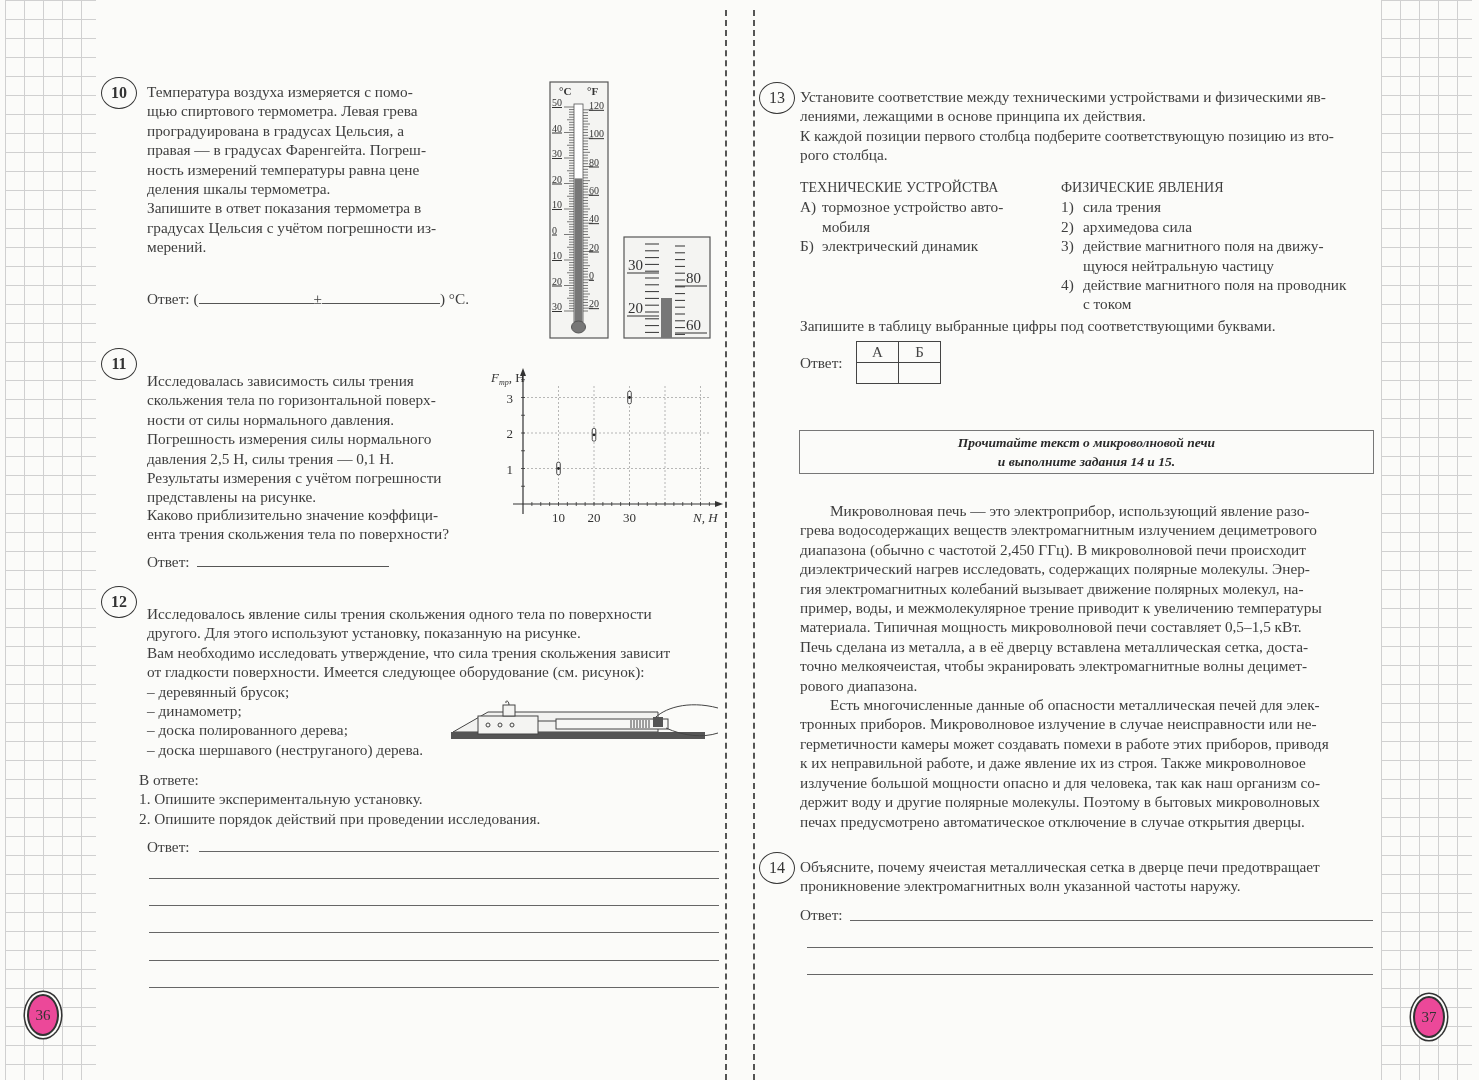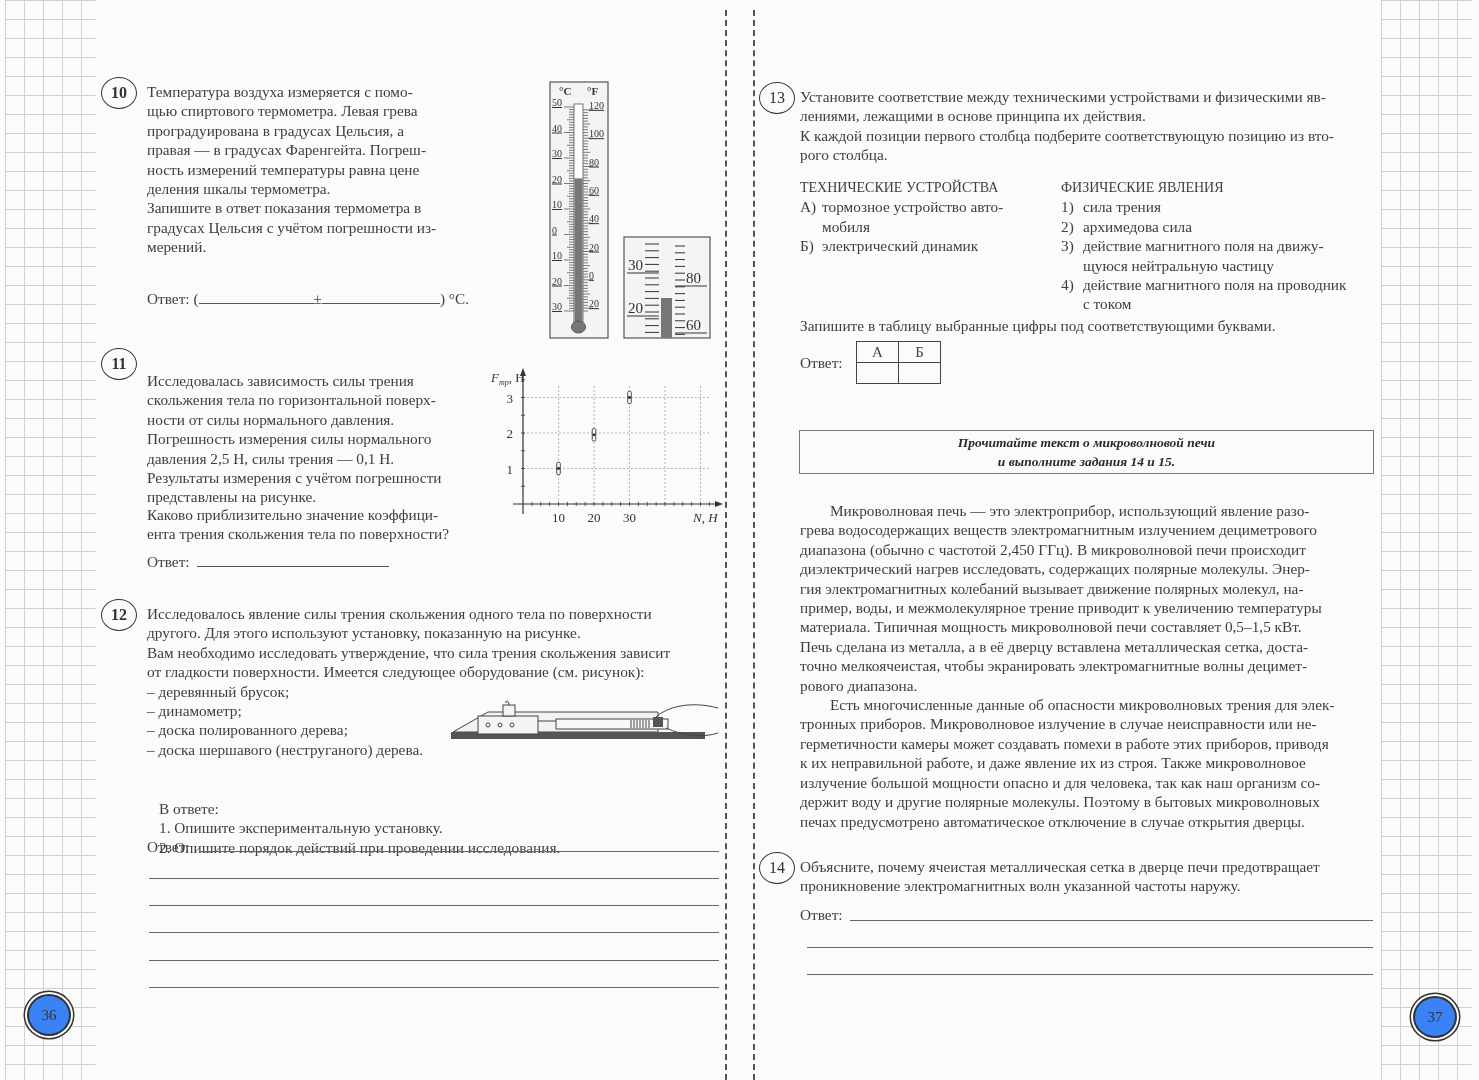--- a/index.html
+++ b/index.html
@@ -25,24 +25,24 @@
     font-family: "Liberation Serif", serif; font-size: 16px; font-weight: bold; color: #333; background: #fbfbf9;
   }
   .qnum.light { font-weight: normal; }
   .text { position: absolute; font-family: "Liberation Serif", serif; font-size: 15.3px; line-height: 19.4px; color: #3e3e3e; }
   .justify { text-align: justify; text-align-last: left; }
   .text p { margin: 0; }
   .answer-line { display: inline-block; border-bottom: 1px solid #555; height: 14px; vertical-align: baseline; }
   .hr-line { position: absolute; border-top: 1px solid #666; height: 0; }
 
   .page-num {
-    position: absolute; width: 44px; height: 42px; border-radius: 50%;
+    position: absolute; width: 32px; height: 42px; border-radius: 50%;
     border: 2px solid #333; box-shadow: 0 0 0 2px #fbfbf9, 0 0 0 3.5px #333;
     display: flex; align-items: center; justify-content: center;
-    font-family: "Liberation Serif", serif; font-size: 15px; color: #333; background: #3b82f6;
+    font-family: "Liberation Serif", serif; font-size: 15px; color: #333; background: #ec4899;
   }
   .matching-table { position: absolute; border-collapse: collapse; font-family: "Liberation Serif", serif; font-size: 15px; }
   .matching-table td { border: 1px solid #444; width: 42px; height: 21px; text-align: center; color: #444; }
   .banner {
     position: absolute; left: 799px; top: 430px; width: 575px; height: 44px; border: 1px solid #777;
     display: flex; flex-direction: column; align-items: center; justify-content: center;
     font-family: Liberation Serif, serif; font-weight: bold; font-style: italic; font-size: 13.5px; line-height: 19px; color: #2a2a2a;
   }
   .indent { text-indent: 30px; }
   svg text { font-family: "Liberation Serif", serif; }
@@ -368,21 +368,21 @@
       <circle cx="73.5" cy="106.5" r="1.4" fill="#222"></circle>
       <rect x="107.225" y="66.45" width="3.5500000000000003" height="12.65" rx="1.5" fill="#fff" stroke="#333" stroke-width="0.9"></rect>
       <circle cx="109" cy="72.775" r="1.4" fill="#222"></circle>
       <rect x="142.725" y="29.175" width="3.5500000000000003" height="12.65" rx="1.5" fill="#fff" stroke="#333" stroke-width="0.9"></rect>
       <circle cx="144.5" cy="35.5" r="1.4" fill="#222"></circle>
     </g>
   <text x="6" y="20" font-size="13" font-style="italic" fill="#333"><tspan>F</tspan><tspan font-size="8" dy="3">тр</tspan><tspan font-style="normal" dy="-3">, Н</tspan></text>
   <text x="208" y="160" font-size="13" font-style="italic" fill="#333">N, Н</text>
 </svg>
 
-<div class="qnum" style="left:101px;top:599px;">12</div>
+<div class="qnum" style="left:101px;top:586px;">12</div>
 <div class="text" style="left:147px;top:604px;width:574px;">
   <p class="justify">Исследовалось явление силы трения скольжения одного тела по поверхности</p>
   <p>другого. Для этого используют установку, показанную на рисунке.</p>
   <p class="justify">Вам необходимо исследовать утверждение, что сила трения скольжения зависит</p>
   <p>от гладкости поверхности. Имеется следующее оборудование (см. рисунок):</p>
   <p>– деревянный брусок;</p>
   <p>– динамометр;</p>
   <p>– доска полированного дерева;</p>
   <p>– доска шершавого (неструганого) дерева.</p>
 </div>
@@ -404,21 +404,21 @@
       <line x1="189" y1="32" x2="189" y2="40"></line>
     <line x1="192" y1="32" x2="192" y2="40"></line>
       <line x1="195" y1="32" x2="195" y2="40"></line>
       <line x1="198" y1="32" x2="198" y2="40"></line>
     <line x1="201" y1="32" x2="201" y2="40"></line>
   </g>
   <path d="M205,32 C215,20 240,12 270,20 M218,40 C235,48 255,50 270,45" fill="none" stroke="#444"></path>
   <rect x="205" y="29" width="10" height="10" fill="#555"></rect>
 </svg>
 
-<div class="text" style="left:159px;top:770px;width:574px;margin-top:29px;">
+<div class="text" style="left:139px;top:770px;width:574px;">
   <p>В ответе:</p>
   <p>1. Опишите экспериментальную установку.</p>
   <p>2. Опишите порядок действий при проведении исследования.</p>
 </div>
 <div class="text" style="left:147px;top:837px;">Ответ:</div>
 <div class="hr-line" style="left:199px;top:851px;width:520px;"></div>
 <div class="hr-line" style="left:149px;top:878px;width:570px;"></div>
 <div class="hr-line" style="left:149px;top:905px;width:570px;"></div>
 <div class="hr-line" style="left:149px;top:932px;width:570px;"></div>
 <div class="hr-line" style="left:149px;top:960px;width:570px;"></div>
@@ -490,21 +490,21 @@
   <p class="justify indent">Микроволновая печь — это электроприбор, использующий явление разо-</p>
   <p class="justify">грева водосодержащих веществ электромагнитным излучением дециметрового</p>
   <p class="justify">диапазона (обычно с частотой 2,450 ГГц). В микроволновой печи происходит</p>
   <p class="justify">диэлектрический нагрев исследовать, содержащих полярные молекулы. Энер-</p>
   <p class="justify">гия электромагнитных колебаний вызывает движение полярных молекул, на-</p>
   <p class="justify">пример, воды, и межмолекулярное трение приводит к увеличению температуры</p>
   <p class="justify">материала. Типичная мощность микроволновой печи составляет 0,5–1,5 кВт.</p>
   <p class="justify">Печь сделана из металла, а в её дверцу вставлена металлическая сетка, доста-</p>
   <p class="justify">точно мелкоячеистая, чтобы экранировать электромагнитные волны децимет-</p>
   <p>рового диапазона.</p>
-  <p class="justify indent">Есть многочисленные данные об опасности микроволновых трения для элек-</p>
+  <p class="justify indent">Есть многочисленные данные об опасности металлическая печей для элек-</p>
   <p class="justify">тронных приборов. Микроволновое излучение в случае неисправности или не-</p>
   <p class="justify">герметичности камеры может создавать помехи в работе этих приборов, приводя</p>
   <p class="justify">к их неправильной работе, и даже явление их из строя. Также микроволновое</p>
   <p class="justify">излучение большой мощности опасно и для человека, так как наш организм со-</p>
   <p class="justify">держит воду и другие полярные молекулы. Поэтому в бытовых микроволновых</p>
   <p>печах предусмотрено автоматическое отключение в случае открытия дверцы.</p>
 </div>
 
 <div class="qnum light" style="left:759px;top:852px;">14</div>
 <div class="text" style="left:800px;top:857px;width:574px;">

